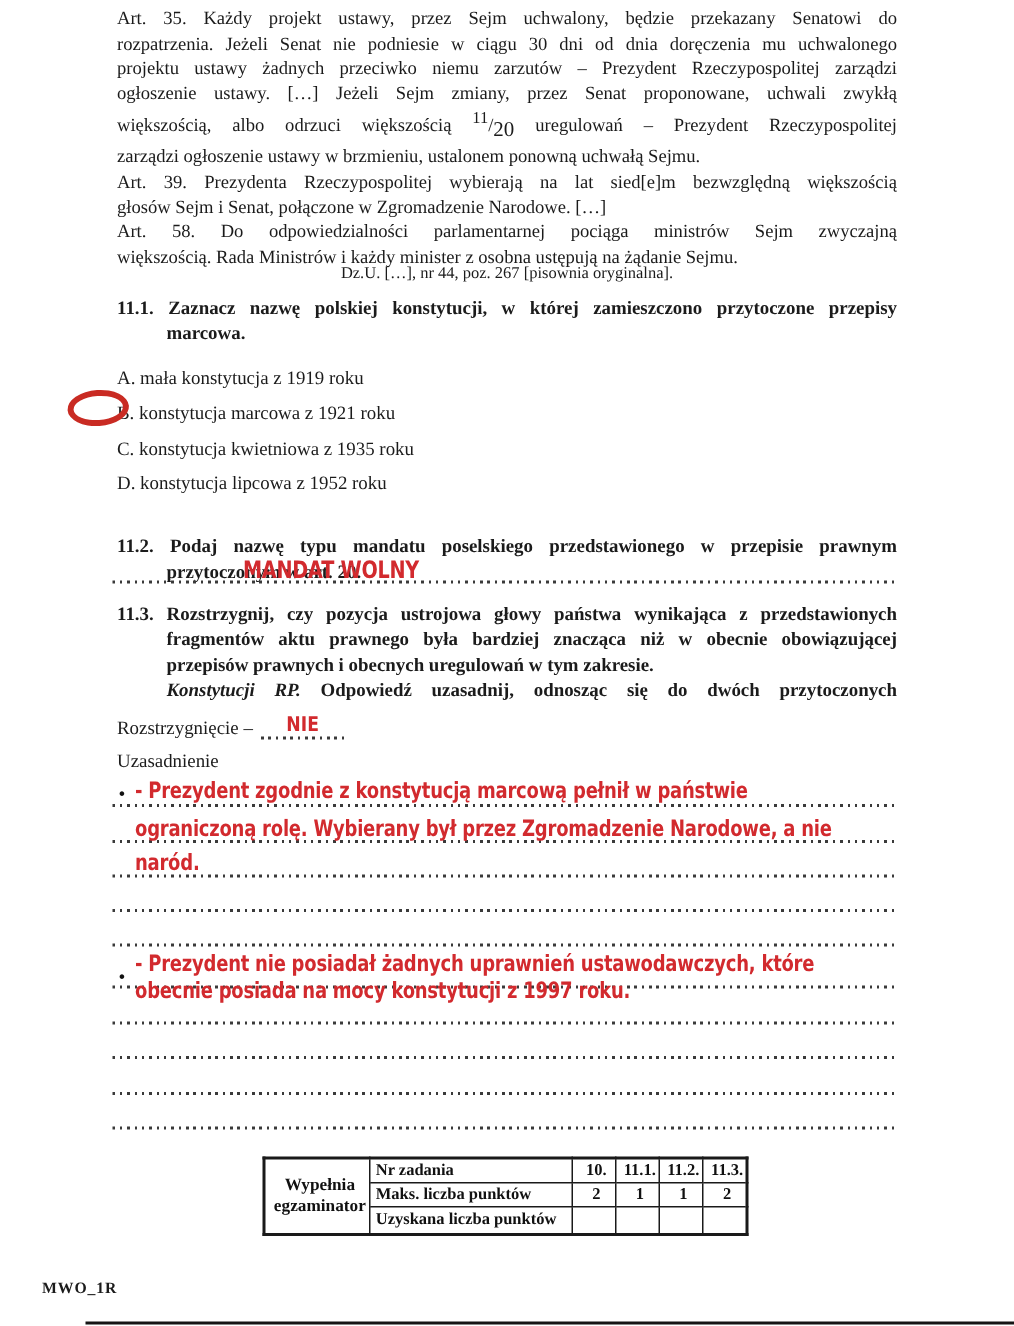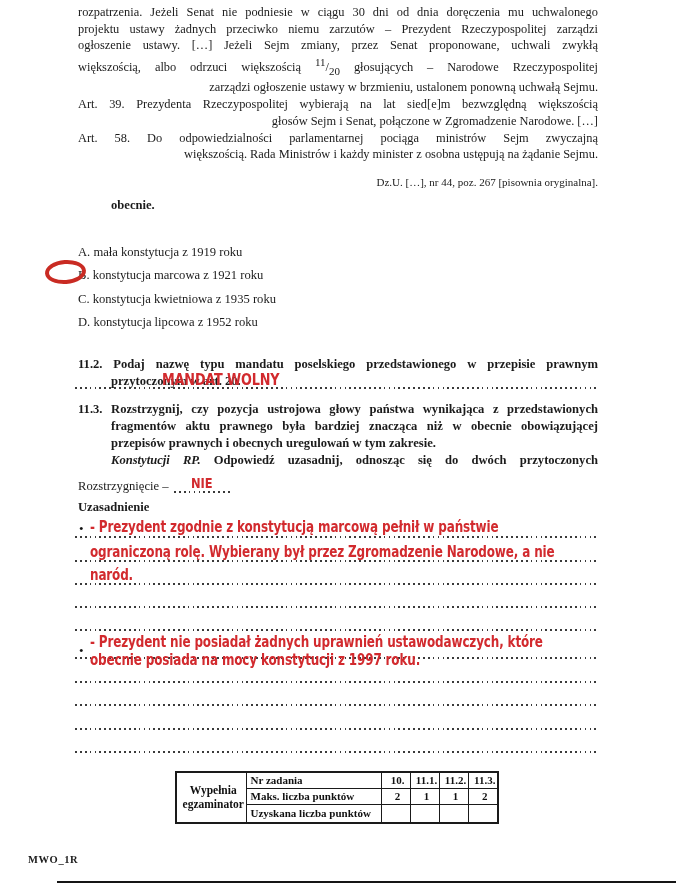--- a/index.html
+++ b/index.html
@@ -3,25 +3,25 @@
 <meta charset="utf-8">
 <style>
   * { box-sizing: border-box; }
   html,body { margin:0; padding:0; background:#ffffff; }
   .page {
     position:relative; width:676px; height:884px; background:#fff;
     font-family:"Liberation Serif", serif; color:#1b1b1b; overflow:hidden;
   }
   
   .legal { position:absolute; left:78px; top:4px; width:520px; }
-  .legal-line { font-size:12.4px; line-height:16.7px; white-space:nowrap; overflow:hidden;text-align:right; }
+  .legal-line { font-size:12.4px; line-height:16.7px; white-space:nowrap; overflow:hidden; }
   .j { text-align:justify; text-align-last:justify; }
   .fr-num { font-size:11px; vertical-align:super; letter-spacing:0; }
-  .fr-den { font-size:11px; vertical-align:sub; }
-  .src { position:absolute; left:78px; top:176px; width:520px; text-align:right; font-size:11px; }
+  .fr-den { font-size:14px; vertical-align:sub; }
+  .src { position:absolute; left:78px; top:176px; width:520px; text-align:center; font-size:11px; }
 
   
   .qblock { position:absolute; left:78px; width:520px; }
   .qline { font-weight:bold; font-size:12.6px; line-height:17px; white-space:nowrap; overflow:hidden; }
   .qindent { margin-left:33px; }
   .ital { font-style:italic; }
 
   
   .options { position:absolute; left:78px; top:241px; width:520px; }
   .opt { font-size:12.6px; height:23.3px; line-height:23.3px; }
@@ -49,21 +49,21 @@
   .nie-seg {
     display:inline-block; margin-left:5px; width:56px; height:16px; text-align:center;
     background-image:repeating-linear-gradient(to right,#3a3a3a 0 1.7px, transparent 1.7px 4.9px);
     background-repeat:no-repeat; background-position:0 100%; background-size:100% 2px;
   }
   .nie-txt {
     display:inline-block; font-family:"DejaVu Sans",sans-serif; font-weight:bold;
     color:var(--handwriting-red,#d22a2e); font-size:13.5px; position:relative; top:-2px;
     transform:scaleX(0.85); transform-origin:center;
   }
-  .uzas { position:absolute; left:78px; top:500px; font-size:12.6px;font-weight:bold; }
+  .uzas { position:absolute; left:78px; top:500px; font-size:12.6px; }
 
   
   .score-wrap { position:absolute; left:175px; top:771px; }
   table.score { border-collapse:collapse; table-layout:fixed; width:322px;
     font-family:"Liberation Serif",serif; font-weight:bold; font-size:11px; color:#111;
     border:2px solid #1a1a1a; }
   table.score td { border:1.4px solid #1a1a1a; padding:0 0 0 4px; height:16px; overflow:hidden; }
   table.score tr:last-child td { height:19px; }
   td.fillcell { text-align:center; padding:0 2px; font-size:11.5px; line-height:1.2; }
   td.numcell { text-align:center; padding:0;margin-top:44px; }
@@ -72,34 +72,36 @@
   .mwo { position:absolute; left:28px; top:854px; font-weight:bold; font-size:10.5px; letter-spacing:0.6px; }
   .strona { position:absolute; left:0; top:858px; width:676px; text-align:center; font-size:13px; }
   .bottom-rule { position:absolute; left:57px; top:881px; width:619px; height:1.6px; background:#151515; }
 </style>
 </head>
 <body>
 
 <div class="page">
 
   <div class="legal">
+    <div class="legal-line j">Art. 35. Każdy projekt ustawy, przez Sejm uchwalony, będzie przekazany Senatowi do</div>
     <div class="legal-line j">rozpatrzenia. Jeżeli Senat nie podniesie w ciągu 30 dni od dnia doręczenia mu uchwalonego</div>
     <div class="legal-line j">projektu ustawy żadnych przeciwko niemu zarzutów – Prezydent Rzeczypospolitej zarządzi</div>
     <div class="legal-line j">ogłoszenie ustawy. […] Jeżeli Sejm zmiany, przez Senat proponowane, uchwali zwykłą</div>
-    <div class="legal-line j"><span>większością, albo odrzuci większością </span><span class="fr-num">11</span><span>/</span><span class="fr-den">20</span><span> głosujących – Narodowe Rzeczypospolitej</span></div>
+    <div class="legal-line j"><span>większością, albo odrzuci większością </span><span class="fr-num">11</span><span>/</span><span class="fr-den">20</span><span> uregulowań – Prezydent Rzeczypospolitej</span></div>
     <div class="legal-line">zarządzi ogłoszenie ustawy w brzmieniu, ustalonem ponowną uchwałą Sejmu.</div>
     <div class="legal-line j">Art. 39. Prezydenta Rzeczypospolitej wybierają na lat sied[e]m bezwzględną większością</div>
     <div class="legal-line">głosów Sejm i Senat, połączone w Zgromadzenie Narodowe. […]</div>
     <div class="legal-line j">Art. 58. Do odpowiedzialności parlamentarnej pociąga ministrów Sejm zwyczajną</div>
     <div class="legal-line">większością. Rada Ministrów i każdy minister z osobna ustępują na żądanie Sejmu.</div>
   </div>
   <div class="src">Dz.U. […], nr 44, poz. 267 [pisownia oryginalna].</div>
 
   <div class="qblock" style="top:197px;">
-    <div class="qline qindent">obecnie.</div>
+    <div class="qline j"><span>11.1.</span>&nbsp;<span>Zaznacz nazwę polskiej konstytucji, w której zamieszczono przytoczone przepisy</span></div>
+    <div class="qline qindent">marcowa.</div>
   </div>
 
   <div class="options">
     <div class="opt"><span>A.</span> <span>mała konstytucja z 1919 roku</span></div>
     <div class="opt"><span>B.</span> <span>konstytucja marcowa z 1921 roku</span></div>
     <div class="opt"><span>C.</span> <span>konstytucja kwietniowa z 1935 roku</span></div>
     <div class="opt"><span>D.</span> <span>konstytucja lipcowa z 1952 roku</span></div>
   </div>
   <div class="circle-mark"></div>
 

